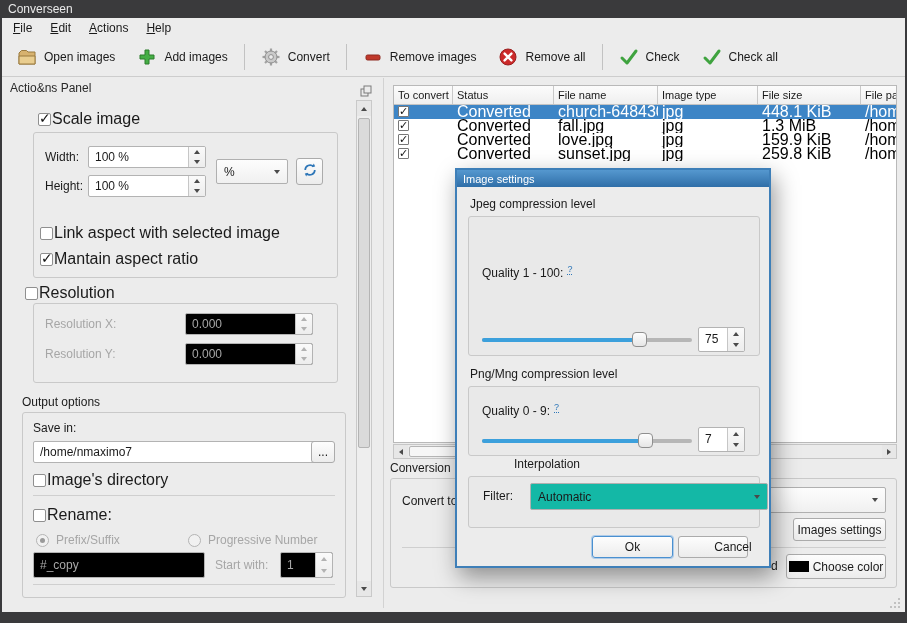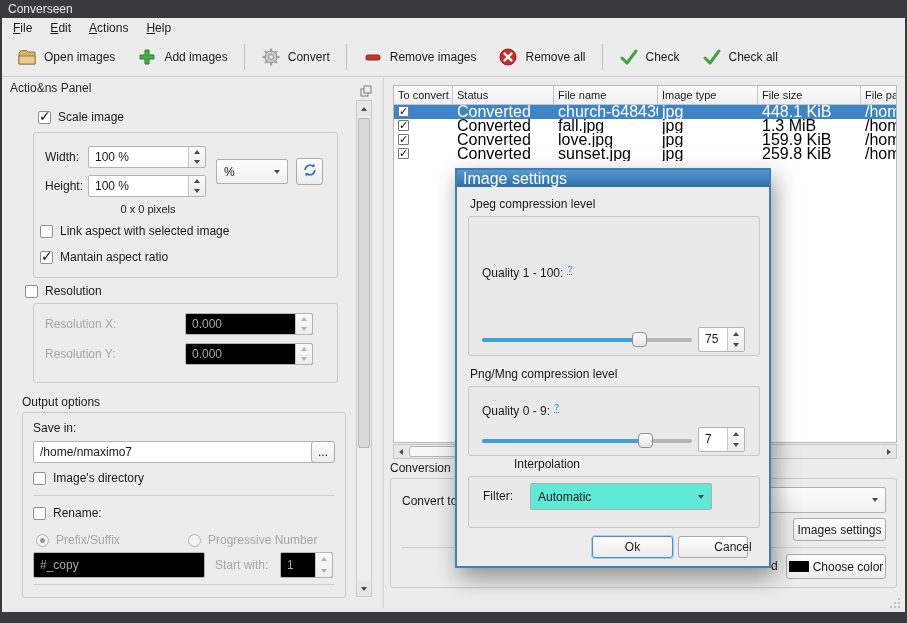--- a/index.html
+++ b/index.html
@@ -32,21 +32,21 @@
   .spincol div { flex:1; display:flex; align-items:center; justify-content:center; }
   .tri-up { width:0; height:0; border-left:3.5px solid transparent; border-right:3.5px solid transparent; border-bottom:4px solid #4a4a4a; }
   .tri-down { width:0; height:0; border-left:3.5px solid transparent; border-right:3.5px solid transparent; border-top:4px solid #4a4a4a; }
   .tri-left { width:0; height:0; border-top:3.5px solid transparent; border-bottom:3.5px solid transparent; border-right:4px solid #4a4a4a; }
   .tri-right { width:0; height:0; border-top:3.5px solid transparent; border-bottom:3.5px solid transparent; border-left:4px solid #4a4a4a; }
   .dis .tri-up { border-bottom-color:#b2b2b2; } .dis .tri-down { border-top-color:#b2b2b2; }
   .combo { position:absolute; display:flex; align-items:center; border:1px solid #b0b0b0; border-radius:2px; background:linear-gradient(#fdfdfd,#f0f0f0); }
   .combo .val { flex:1; font-size:12px; color:#1a1a1a; padding-left:7px; white-space:nowrap; overflow:hidden; }
   .combo .arr { width:20px; display:flex; justify-content:center; flex:none; }
   .push { position:absolute; display:flex; align-items:center; justify-content:center; border:1px solid #ababab; border-radius:3px; background:linear-gradient(#fdfdfd,#ececec); font-size:12px; color:#1a1a1a; white-space:nowrap; }
-  .cb { position:absolute; display:flex; align-items:center; gap:7px; font-size:12px; color:#1a1a1a; }
+  .cb { position:absolute; display:flex; align-items:center; gap:1px; font-size:16px; color:#1a1a1a; }
   .cbbox { width:13px; height:13px; background:#fff; border:1px solid #8f8f8f; border-radius:2px; position:relative; flex:none; }
   .cb.checked .cbbox::after { content:"✓"; position:absolute; left:0px; top:-4px; font-size:14px; font-weight:700; color:#111; }
   .radio { position:absolute; display:flex; align-items:center; gap:7px; font-size:12px; color:#a6a6a6; }
   .rdot { width:13px; height:13px; border:1px solid #b4b4b4; border-radius:50%; background:#f1f1f1; position:relative; flex:none; }
   .radio.sel .rdot::after { content:""; position:absolute; left:3px; top:3px; width:5px; height:5px; border-radius:50%; background:#9a9a9a; }
   .sep { position:absolute; height:1px; background:#cfcfcf; }
 
   
   .dock { position:absolute; left:2px; top:78px; width:382px; height:530px; border-right:1px solid #d2d2d2; }
   .dock-header { position:absolute; left:2px; top:78px; width:382px; height:20px; font-size:12px; color:#2a2a2a; display:flex; align-items:center; padding-left:8px; }
@@ -70,21 +70,21 @@
   .hsb .btn { position:absolute; top:0; width:14px; height:13px; display:flex; align-items:center; justify-content:center; background:#e7e7e7; }
   .hsb .thumb { position:absolute; top:1px; height:11px; background:#f6f6f6; border:1px solid #b5b5b5; border-radius:2px; }
 
   
   .slider-track { position:absolute; height:4px; background:#b6b6b6; border-radius:2px; }
   .slider-fill { position:absolute; height:4px; background:#3ca0dc; border-radius:2px; }
   .slider-handle { position:absolute; width:15px; height:15px; background:linear-gradient(#fdfdfd,#e6e6e6); border:1px solid #8f8f8f; border-radius:4px; }
 
   
   .dialog { position:absolute; left:455px; top:168px; width:316px; height:400px; background:#ececec; border:2px solid #3e7fb8; z-index:20; box-shadow:4px 9px 22px rgba(0,0,0,.40); }
-  .dlg-title { position:absolute; left:0; top:0; width:312px; height:17px; background:linear-gradient(#5598cf,#2f6ea8); color:#fff; font-size:16px; display:flex; align-items:center; padding-left:6px; }
+  .dlg-title { position:absolute; left:0; top:0; width:312px; height:17px; background:linear-gradient(#5598cf,#2f6ea8); color:#fff; font-size:11px; display:flex; align-items:center; padding-left:6px; }
   .dgroup { position:absolute; border:1px solid #c9c9c9; border-radius:3px; background:#e9e9e9; }
   .help-mark { color:#2d76b8; font-size:9px; vertical-align:5px; border-bottom:1px dotted #2d76b8; margin-left:4px; }
   .ok-focus { border:1px solid #4a90d0 !important; box-shadow:0 0 0 1px #aecbe8; }
 
   .grip-dot { fill:#b3b3b3; }
 </style>
 </head>
 <body>
 
 <div class="window">
@@ -225,21 +225,20 @@
   <div class="push" style="left:296px; top:158px; width:27px; height:27px;">
     <span>
       <svg width="16" height="16" viewBox="0 0 16 16">
         <path d="M12.8 8 a4.8 4.8 0 0 1 -8.3 3.3" fill="none" stroke="#2d76b8" stroke-width="1.7"></path>
         <path d="M3.2 8 a4.8 4.8 0 0 1 8.3 -3.3" fill="none" stroke="#2d76b8" stroke-width="1.7"></path>
         <path d="M11.8 1.6 l1.4 3 -3.2 .3 z" fill="#2d76b8"></path>
         <path d="M4.2 14.4 l-1.4 -3 3.2 -.3 z" fill="#2d76b8"></path>
       </svg>
     </span>
   </div>
-  <div class="lbl small" style="left:33px; top:203px; width:230px; text-align:center;">0 x 0 pixels</div>
   <div class="cb" style="left:40px; top:224px;">
     <span class="cbbox"></span>
     <span>Link aspect with selected image</span>
   </div>
   <div class="cb checked" style="left:40px; top:250px;">
     <span class="cbbox"></span>
     <span>Mantain aspect ratio</span>
   </div>
 
   <div class="cb" style="left:25px; top:284px;">
@@ -449,21 +448,21 @@
           </div>
           <div>
             <span class="tri-down"></span>
           </div>
         </span>
     </div>
 
     <div class="lbl" style="left:13px; top:287px;margin-left:44px;">Interpolation</div>
     <div class="dgroup" style="left:11px; top:306px; width:292px; height:52px;"></div>
     <div class="lbl" style="left:26px; top:319px;">Filter:</div>
-    <div class="combo" style="left:73px; top:313px; width:182px; height:27px; background:#5eead4;">
+    <div class="combo" style="left:73px; top:313px; width:238px; height:27px; background:#14b8a6;">
       <span class="val">Automatic</span>
       <span class="arr">
           <span class="tri-down"></span>
         </span>
     </div>
 
     <div class="push ok-focus" style="left:135px; top:366px; width:81px; height:22px;">
       <span>Ok</span>
     </div>
     <div class="push" style="left:221px; top:366px; width:70px; height:22px;padding-left:40px;">

